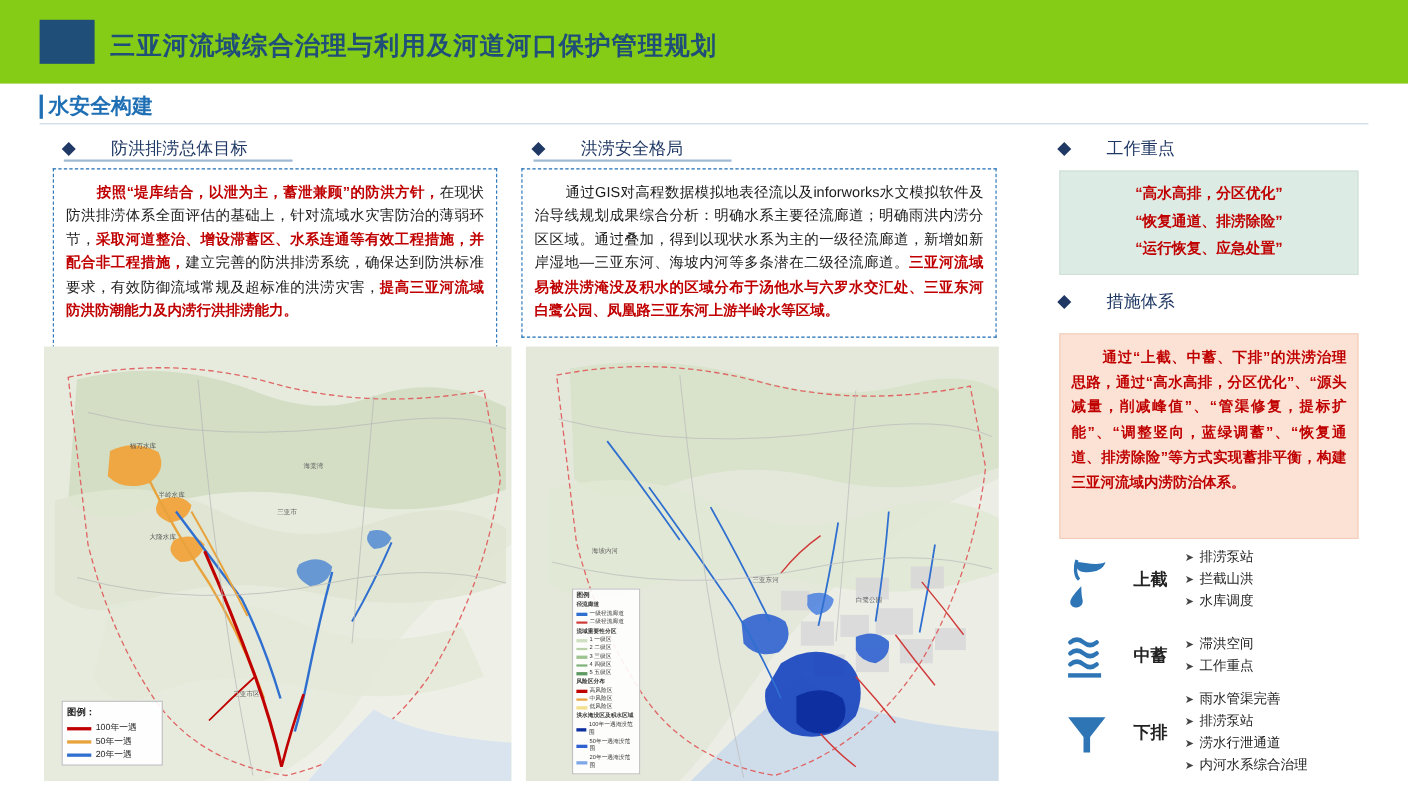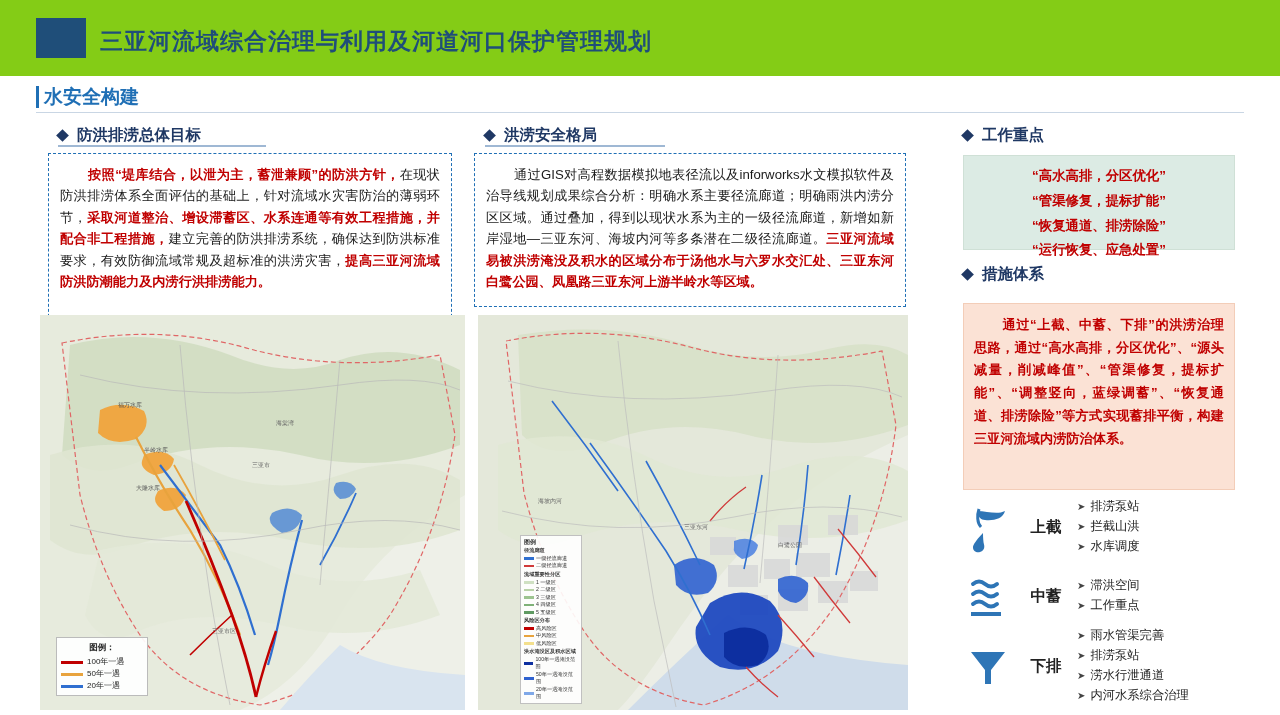--- a/index.html
+++ b/index.html
@@ -63,22 +63,23 @@
   .col-head {
     position: absolute;
     display: flex; align-items: center; gap: 10px;
   }
   .diamond {
     width: 9px; height: 9px; background: #1f3864;
     transform: rotate(45deg);
     flex: none;
   }
   .col-head-text {
-    font-size: 15.5px; font-weight: bold; color: #1f3864;
+    font-size: 15.5px; font-weight: normal; color: #1f3864;
     white-space: nowrap;
+    margin-left: 24px;
   }
   .col-head-underline {
     position: absolute; height: 2px; background: #9fb8d4;
   }
 
   
   .dashed-box {
     position: absolute;
     border: 1.5px dashed #1f6fb5;
     padding: 10px 11px 8px 11px;
@@ -204,21 +205,20 @@
   <span class="ind"></span><span class="black">通过GIS对高程数据模拟地表径流以及inforworks水文模拟软件及治导线规划成果综合分析：明确水系主要径流廊道；明确雨洪内涝分区区域。通过叠加，得到以现状水系为主的一级径流廊道，新增如新岸湿地—三亚东河、海坡内河等多条潜在二级径流廊道。</span><span class="red">三亚河流域易被洪涝淹没及积水的区域分布于汤他水与六罗水交汇处、三亚东河白鹭公园、凤凰路三亚东河上游半岭水等区域。</span>
 </div>
 
 <div class="col-head" style="left:963px; top:125px;">
   <span class="diamond"></span>
   <span class="col-head-text">工作重点</span>
 </div>
 
 <div class="green-box" style="left:963px; top:155px; width:272px; height:95px;">
   <div>“高水高排，分区优化”</div>
-  <div>“管渠修复，提标扩能”</div>
   <div>“恢复通道、排涝除险”</div>
   <div>“运行恢复、应急处置”</div>
 </div>
 
 <div class="col-head" style="left:963px; top:264px;">
   <span class="diamond"></span>
   <span class="col-head-text">措施体系</span>
 </div>
 
 <div class="orange-box" style="left:963px; top:303px; width:272px; height:187px;">
@@ -265,21 +265,21 @@
   </div>
   <div class="measure-label">下排</div>
   <div class="measure-list">
     <div><span class="arrow">➤</span><span>雨水管渠完善</span></div>
     <div><span class="arrow">➤</span><span>排涝泵站</span></div>
     <div><span class="arrow">➤</span><span>涝水行泄通道</span></div>
     <div><span class="arrow">➤</span><span>内河水系综合治理</span></div>
   </div>
 </div>
 
-<div class="map map-left" style="left:40px; top:315px; width:425px; height:395px;text-align:center;">
+<div class="map map-left" style="left:40px; top:315px; width:425px; height:395px;">
   <svg viewBox="0 0 425 395" width="425" height="395">
 
     <rect x="0" y="0" width="425" height="395" fill="#eef0e8"></rect>
     <path d="M0 0 H425 V180 Q340 230 300 300 Q260 370 200 395 H0 Z" fill="#e7ebdd"></path>
 
     <path d="M30 30 Q110 10 190 40 Q250 65 300 45 Q360 25 420 55 L420 130 Q340 160 260 140 Q170 120 90 150 Q50 165 22 140 Z" fill="#cfdcc0" opacity="0.85"></path>
     <path d="M10 140 Q90 115 160 150 Q230 185 300 160 Q370 135 420 165 L420 215 Q340 245 250 225 Q160 205 80 235 Q40 248 10 225 Z" fill="#dfe6d2" opacity="0.9"></path>
     <path d="M60 235 Q150 215 230 250 Q300 280 380 255 L400 300 Q320 330 240 310 Q150 290 90 320 Q60 330 45 300 Z" fill="#e3e9d8" opacity="0.9"></path>
 
     <path d="M22 28 Q120 8 210 34 Q300 58 400 40 L415 120 Q400 220 350 300 Q300 372 220 390 Q140 378 100 320 Q60 260 40 180 Z" fill="none" stroke="#e06666" stroke-width="1.2" stroke-dasharray="5 3"></path>

